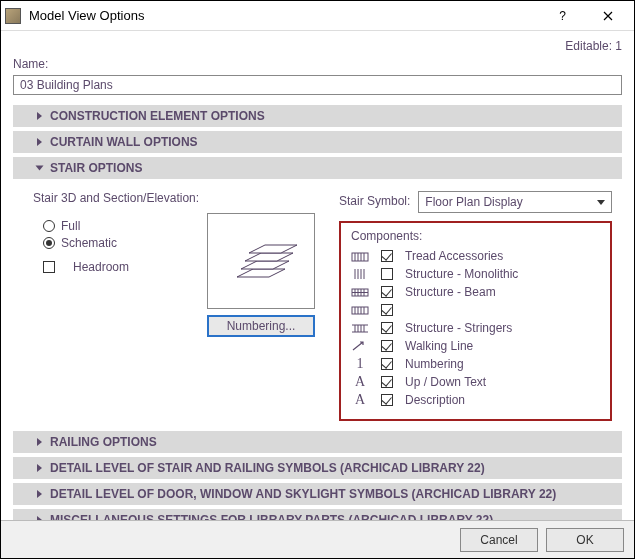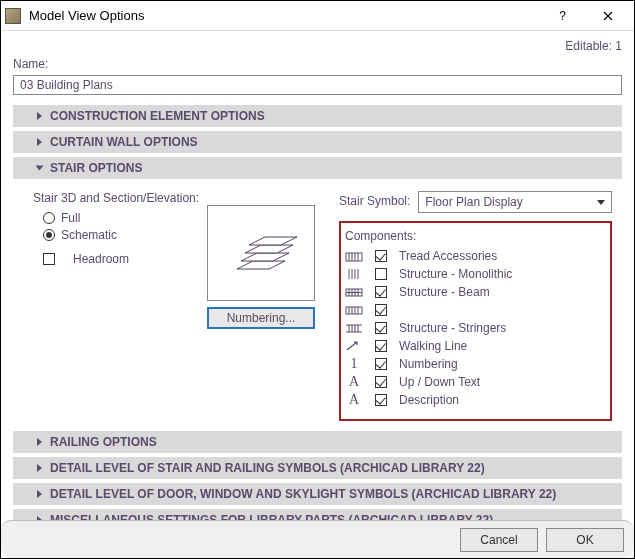--- a/index.html
+++ b/index.html
@@ -13,41 +13,41 @@
   .top-row { text-align: right; color: #5b4a6b; margin-bottom: 4px; }
   .name-lbl { color: #5b4a6b; margin-bottom: 4px; }
   .name-input { width: 100%; height: 24px; border: 1px solid #888; padding: 2px 6px; color: #5b4a6b; margin-bottom: 10px; }
   .accordion { display: flex; flex-direction: column; gap: 4px; }
   .acc-header { background: #d9d9d9; height: 22px; display: flex; align-items: center; padding: 0 24px; color: #5b4a6b; font-weight: 600; cursor: pointer; }
   .acc-header.expanded .chev { transform: rotate(90deg); }
   .chev { display:inline-block; width:0; height:0; border-left:5px solid #5b4a6b; border-top:4px solid transparent; border-bottom:4px solid transparent; margin-right:8px; transition: transform .1s; }
   .acc-body { padding: 8px 10px 6px 20px; }
   .stair-body { display: flex; gap: 16px; }
   .left-col { width: 290px; }
-  .left-col .section-lbl, .right-col .section-lbl { color:#5b4a6b; margin-bottom:0; }
+  .left-col .section-lbl, .right-col .section-lbl { color:#5b4a6b; margin-bottom:8px; }
   .radiogrp { margin: 6px 0 10px 10px; }
   .radiorow { display:flex; align-items:center; gap:6px; color:#5b4a6b; margin:3px 0; }
   .radio { width:12px; height:12px; border:1px solid #333; border-radius:50%; display:inline-flex; align-items:center; justify-content:center; }
   .radio.sel::after { content:""; width:6px; height:6px; background:#333; border-radius:50%; }
   .checkrow { display:flex; align-items:center; gap:18px; color:#5b4a6b; margin:3px 0 3px 10px; }
   .chk { width:12px; height:12px; border:1px solid #333; display:inline-flex; align-items:center; justify-content:center; background:#fff; }
   .chk.sel::after { content:""; width:8px; height:5px; border-left:1.5px solid #333; border-bottom:1.5px solid #333; transform: rotate(-50deg) translate(0px,-1px); }
   .preview-wrap { display:flex; flex-direction:column; align-items:center; margin-left:70px; }
   .preview { width:108px; height:96px; border:1px solid #888; background:#fff; display:flex; align-items:center; justify-content:center; margin-bottom:6px; }
   .attr-btn { width:108px; height:22px; border:2px solid #2a72c8; background:#e8e8e8; color:#5b4a6b; cursor:pointer; }
   .right-col { flex:1; }
   .sym-row { display:flex; align-items:center; gap:8px; margin-bottom:8px; }
   .sym-select { flex:1; height:22px; border:1px solid #888; padding:0 20px 0 6px; color:#5b4a6b; background:#fff; position:relative; display:flex; align-items:center; }
   .sym-select::after { content:""; position:absolute; right:6px; top:8px; width:0; height:0; border-left:4px solid transparent; border-right:4px solid transparent; border-top:5px solid #333; }
-  .components-box { border:2px solid #a02020; padding:6px 10px 8px 4px; }
+  .components-box { border:2px solid #a02020; padding:6px 10px 8px 10px; }
   .comps-lbl { color:#5b4a6b; margin-bottom:6px; }
   .comp-row { display:flex; align-items:center; gap:12px; margin:4px 0; color:#5b4a6b; }
   .comp-icon { width:18px; height:14px; display:flex; align-items:center; justify-content:center; }
   .comp-icon svg { width:18px; height:14px; }
-  .footer { height:38px; border-top:1px solid #bbb; background:#f0f0f0; display:flex; align-items:center; justify-content:flex-end; padding:0 10px; gap:8px;border-radius:10px; }
+  .footer { height:38px; border-top:1px solid #bbb; background:#f0f0f0; display:flex; align-items:center; justify-content:flex-end; padding:0 10px; gap:8px; }
   .btn { min-width:78px; height:24px; border:1px solid #888; background:#e8e8e8; color:#333; cursor:pointer; }
   .stair-svg { width:80px; height:70px; }
   .left-upper { display:flex; gap:8px; }
 </style>
 </head>
 <body>
 
 <div class="window">
   <div class="titlebar">
     <div class="icon"></div>

